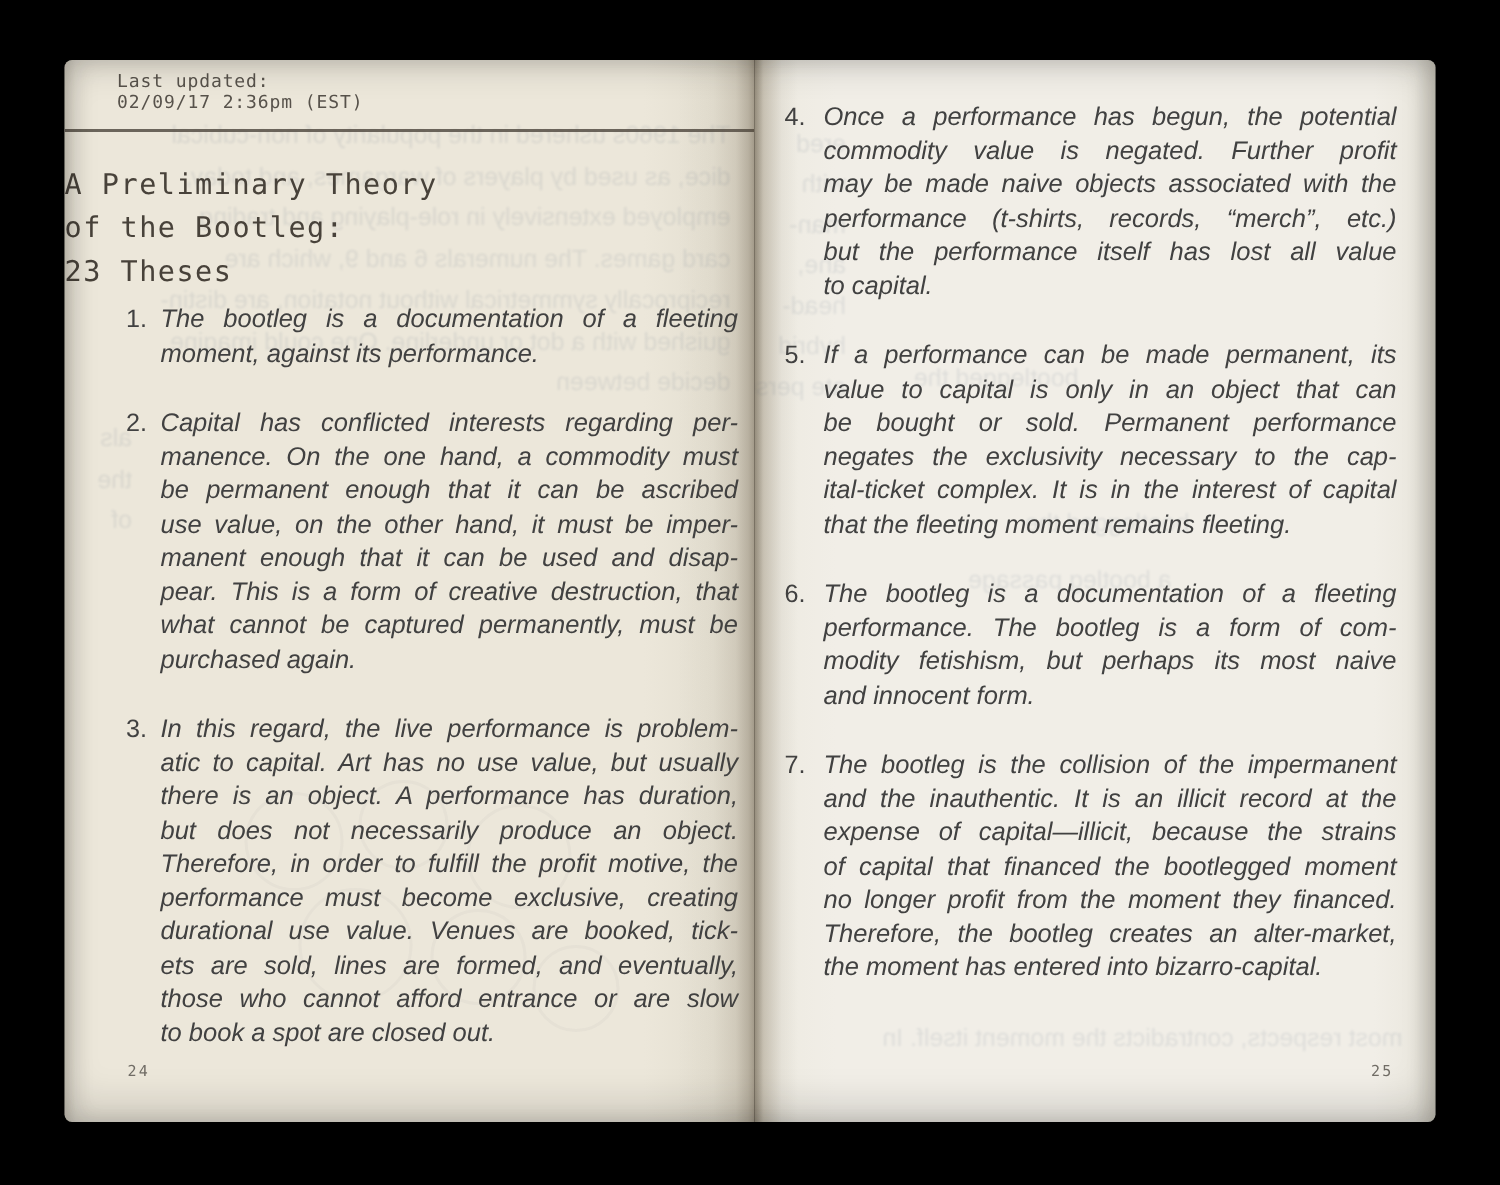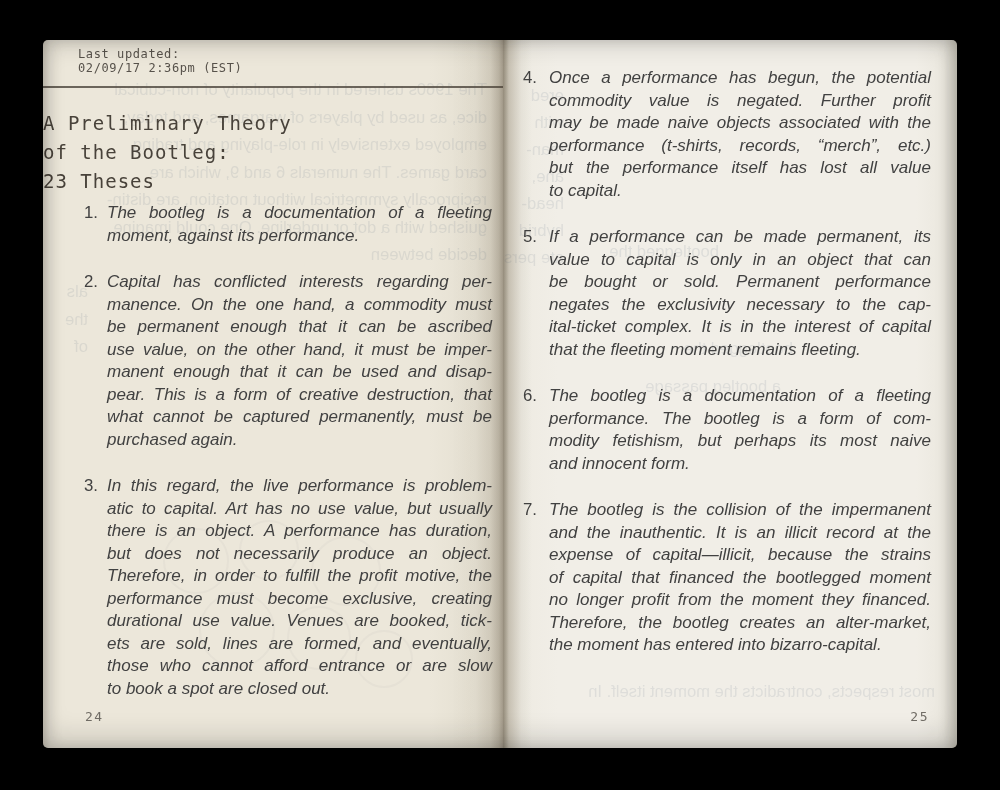--- a/index.html
+++ b/index.html
@@ -97,21 +97,21 @@
     font-size: 17px; line-height: 22.5px; color: #414141;
     text-align: justify; text-align-last: justify;
     white-space: nowrap;
     font-style: italic;
   }
   .tline.last { text-align-last: left; }
 
   .pagenum {
     position: absolute;
     font-family: "DejaVu Sans Mono", monospace;
-    font-size: 13px; letter-spacing: 1.5px;
+    font-size: 10px; letter-spacing: 1.5px;
     color: #716d66;
   }
   .pagenum-left  { left: 42px;  top: 669px; }
   .pagenum-right { right: 28px; top: 645px; margin-top: 24px; }
 
   
   .ghost {
     position: absolute;
     transform: scaleX(-1);
     color: #5a6b80;

